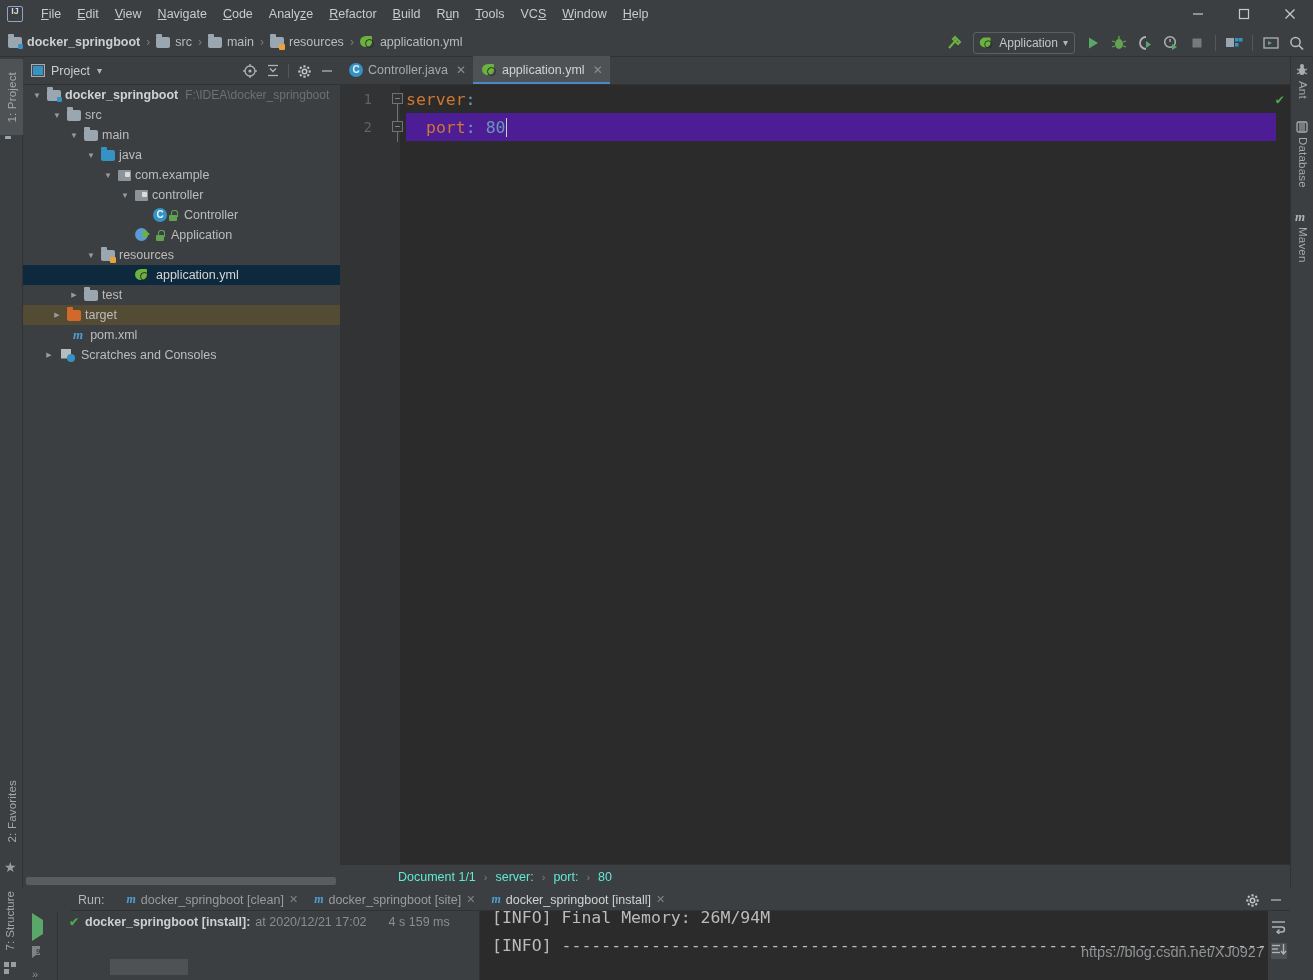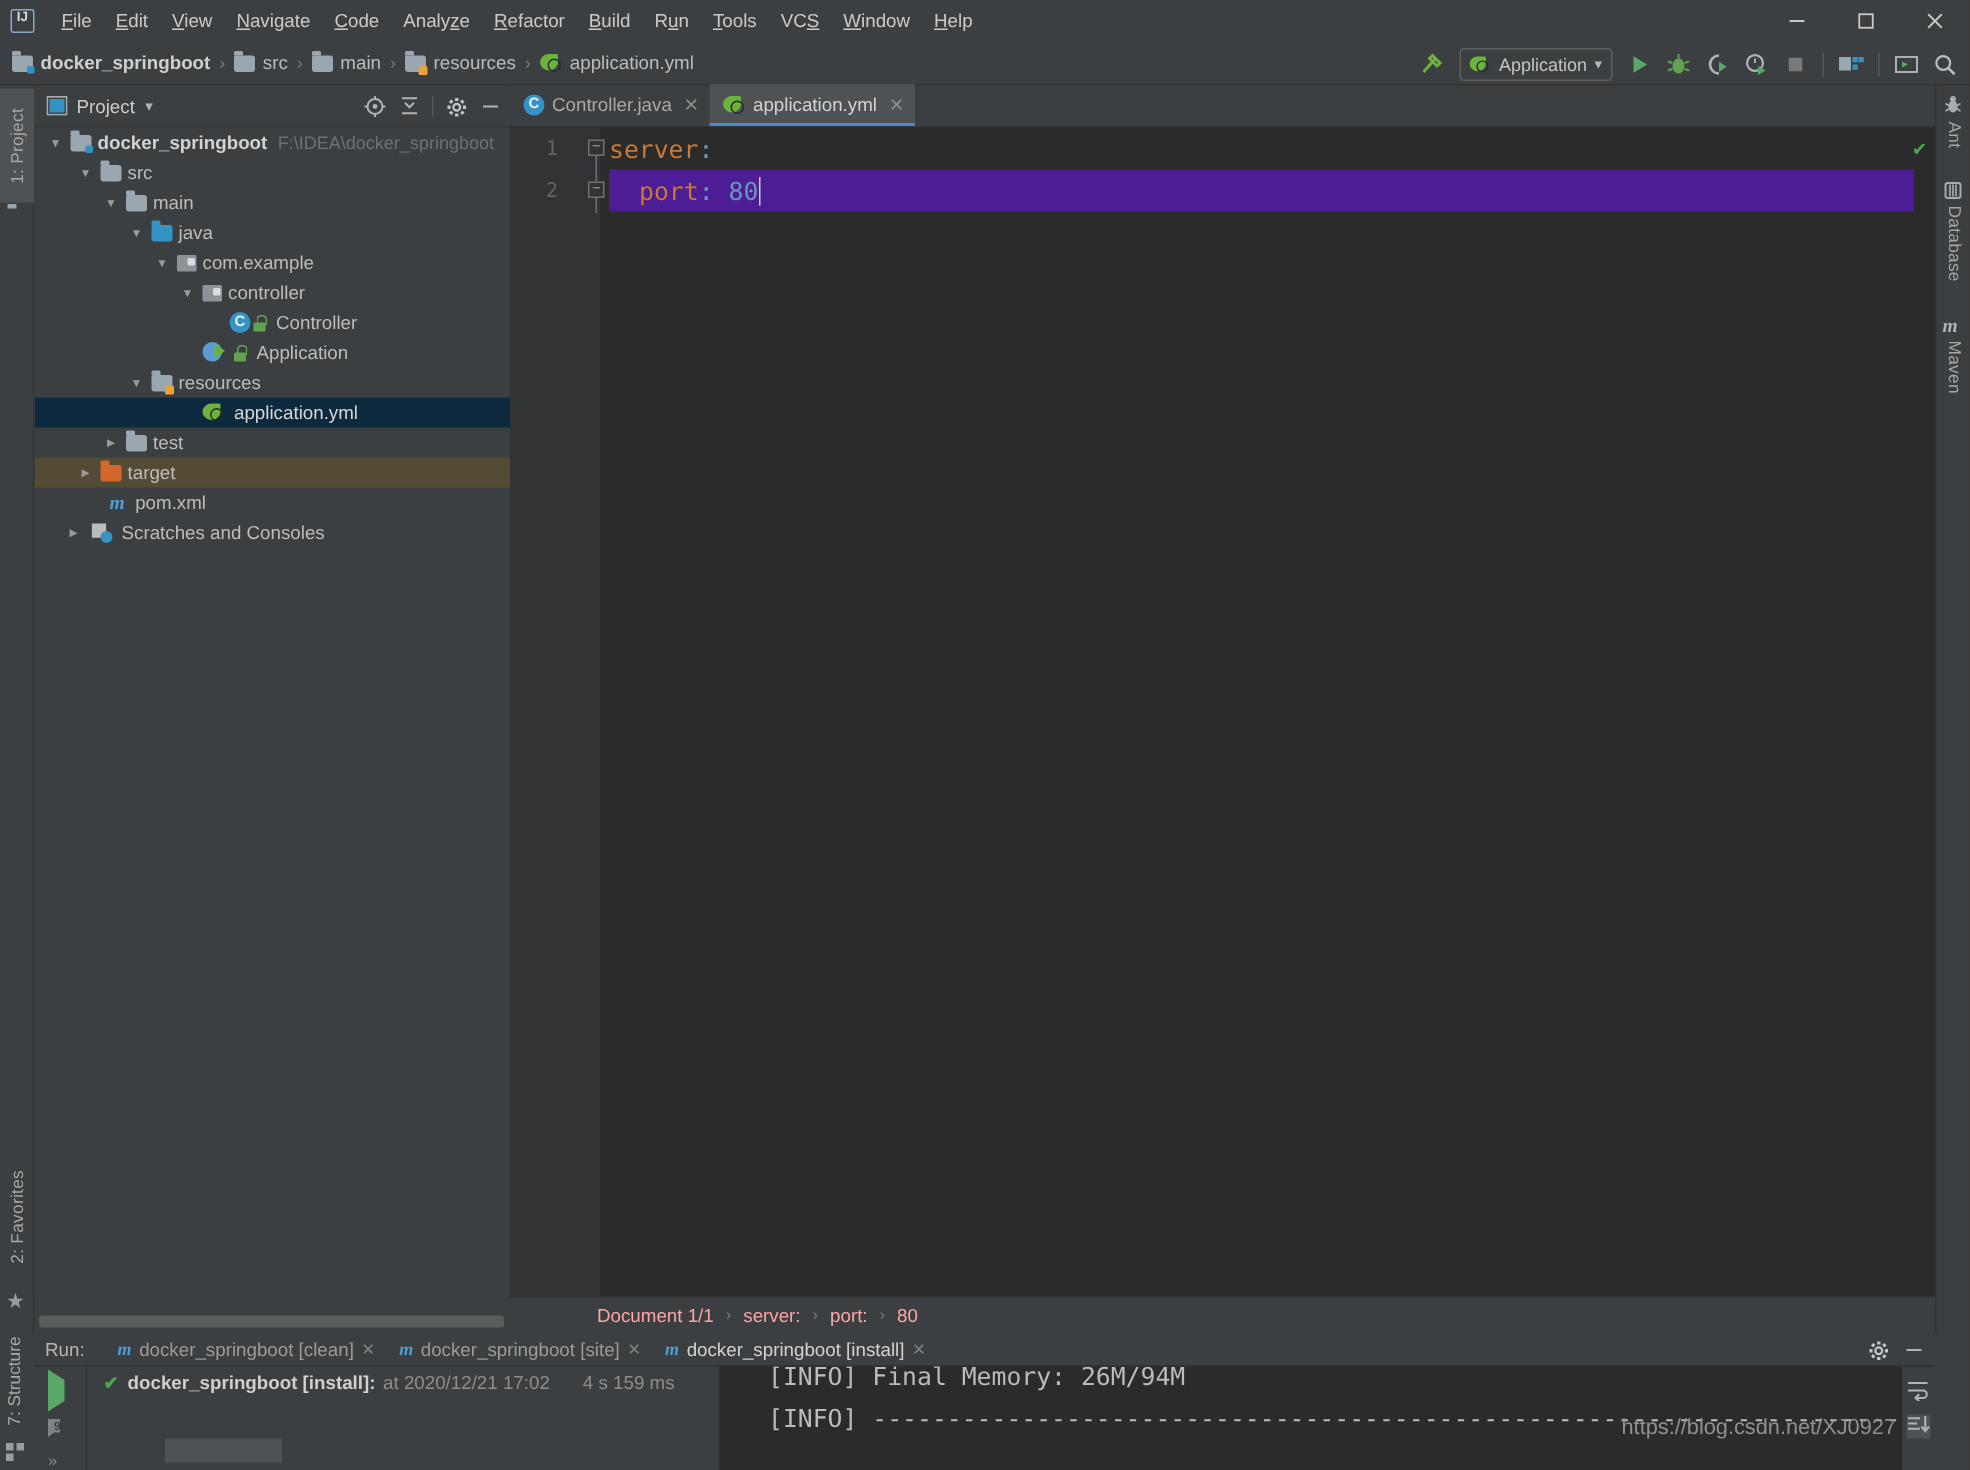--- a/index.html
+++ b/index.html
@@ -183,31 +183,31 @@
     vertical-align: middle; margin-left: 0px;
   }
   .inspect-ok {
     position: absolute; right: 6px; top: 6px; color: #4ca750; font-size: 14px; font-weight: bold;
   }
   .breadbar {
     position: absolute; left: 0; right: 0; bottom: 0; height: 25px;
     background: #3c3f41; border-top: 1px solid #323232;
     display: flex; align-items: center; padding-left: 58px;
   }
-  .bc { font-size: 12.5px; color: #fca5a5; }
+  .bc { font-size: 12.5px; color: #5eead4; }
   .bcsep { color: #7d7d7d; margin: 0 8px; font-size: 11px; }
 
   
   .runpanel {
     position: absolute; left: 23px; top: 889px; right: 23px; bottom: 0;
     background: #3c3f41;
   }
   .run-tabs {
     height: 22px; display: flex; align-items: center; padding-left: 7px;
-    border-bottom: 1px solid #323232; position: relative;
+    border-bottom: 1px solid #323232; position: relative; margin-left: 48px;
   }
   .run-label { font-size: 12.5px; color: #b4b4b4; margin-right: 14px; }
   .rtab {
     display: flex; align-items: center; gap: 5px; padding: 0 8px;
     font-size: 12.5px; color: #9b9b9b; height: 22px;
   }
   .rtab.active { color: #d2d2d2; }
   .rtab .xclose { color: #828282; font-size: 11px; }
   .run-head-icons { position: absolute; right: 2px; top: 0; height: 22px; display: flex; align-items: center; }
   .rhi { width: 24px; height: 22px; display: flex; align-items: center; justify-content: center; }
@@ -228,21 +228,21 @@
   .rt-meta { color: #8d8d8d; font-weight: normal; margin-left: 5px; }
   .rt-dur { color: #8d8d8d; margin-left: 22px; }
   .rt-box {
     position: absolute; left: 52px; top: 48px; width: 78px; height: 16px; background: #4e5254;
   }
   .console {
     flex: 1; background: #2b2b2b; position: relative; overflow: hidden;
     font-family: "DejaVu Sans Mono", monospace;
   }
   .cline {
-    position: absolute; left: 32px; font-size: 16.5px; color: #bbbbbb;
+    position: absolute; left: 12px; font-size: 16.5px; color: #bbbbbb;
     font-family: "DejaVu Sans Mono", monospace; white-space: pre;
   }
   .watermark {
     position: absolute; right: 26px; bottom: 20px; font-size: 14.5px; color: #8e9194;
     font-family: "Liberation Sans", sans-serif;
   }
   .console-side {
     position: absolute; right: 0; top: 0; width: 22px; bottom: 0; background: #3c3f41;
   }
   .cs-icon { position: absolute; left: 3px; width: 16px; height: 16px; }

